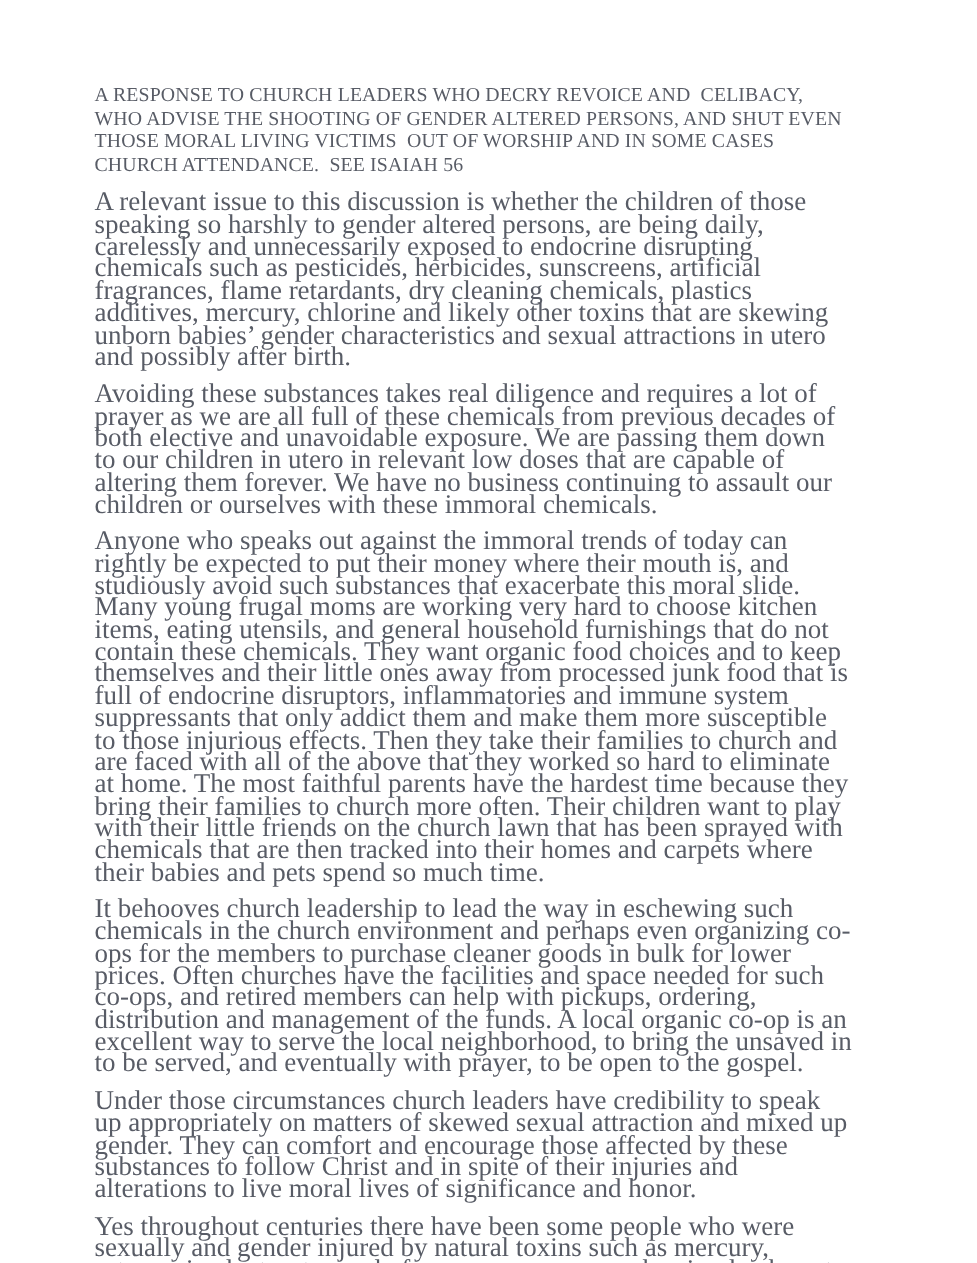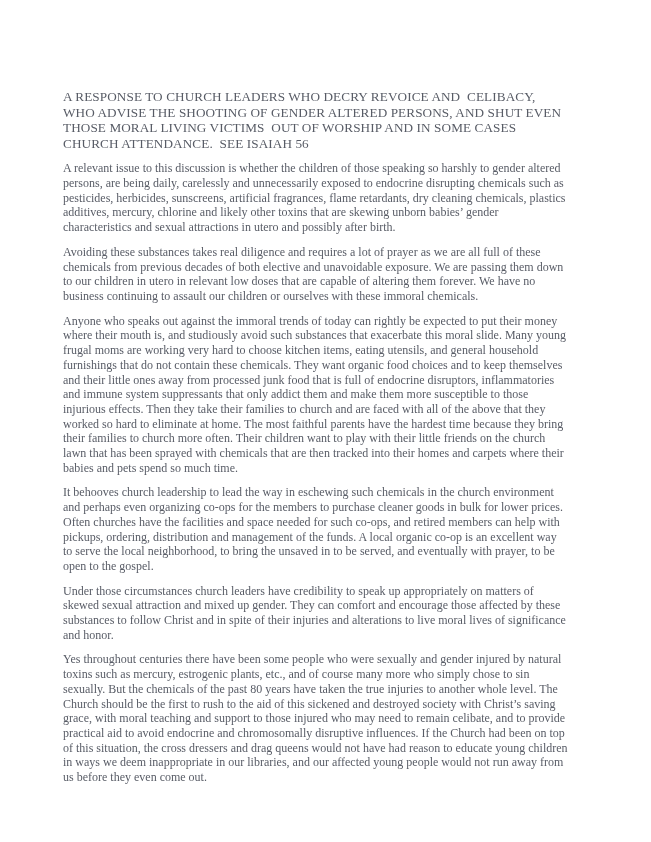--- a/index.html
+++ b/index.html
@@ -9,35 +9,35 @@
   }
   body {
     width: 651px;
     height: 842px;
     overflow: hidden;
   }
   .page {
     box-sizing: border-box;
     width: 629px;
     height: 842px;
-    padding: 89px 61px 40px 63px;
+    padding: 55px 61px 40px 63px;
     background: #ffffff;
     font-family: "Liberation Serif", "DejaVu Serif", serif;
     color: #585c66;
   }
   .doc-title {
     font-size: 13.2px;
     line-height: 15.6px;
     font-weight: normal;
     margin: 0 0 10px 0;
     white-space: pre-wrap;
     letter-spacing: 0.1px;
   }
   .para {
-    font-size: 12px;
+    font-size: 18px;
     line-height: 14.7px;
     margin: 0 0 10px 0;
     white-space: pre-wrap;
     text-align: left;
   }
 </style>
 </head>
 <body>
 
 <div class="page">

